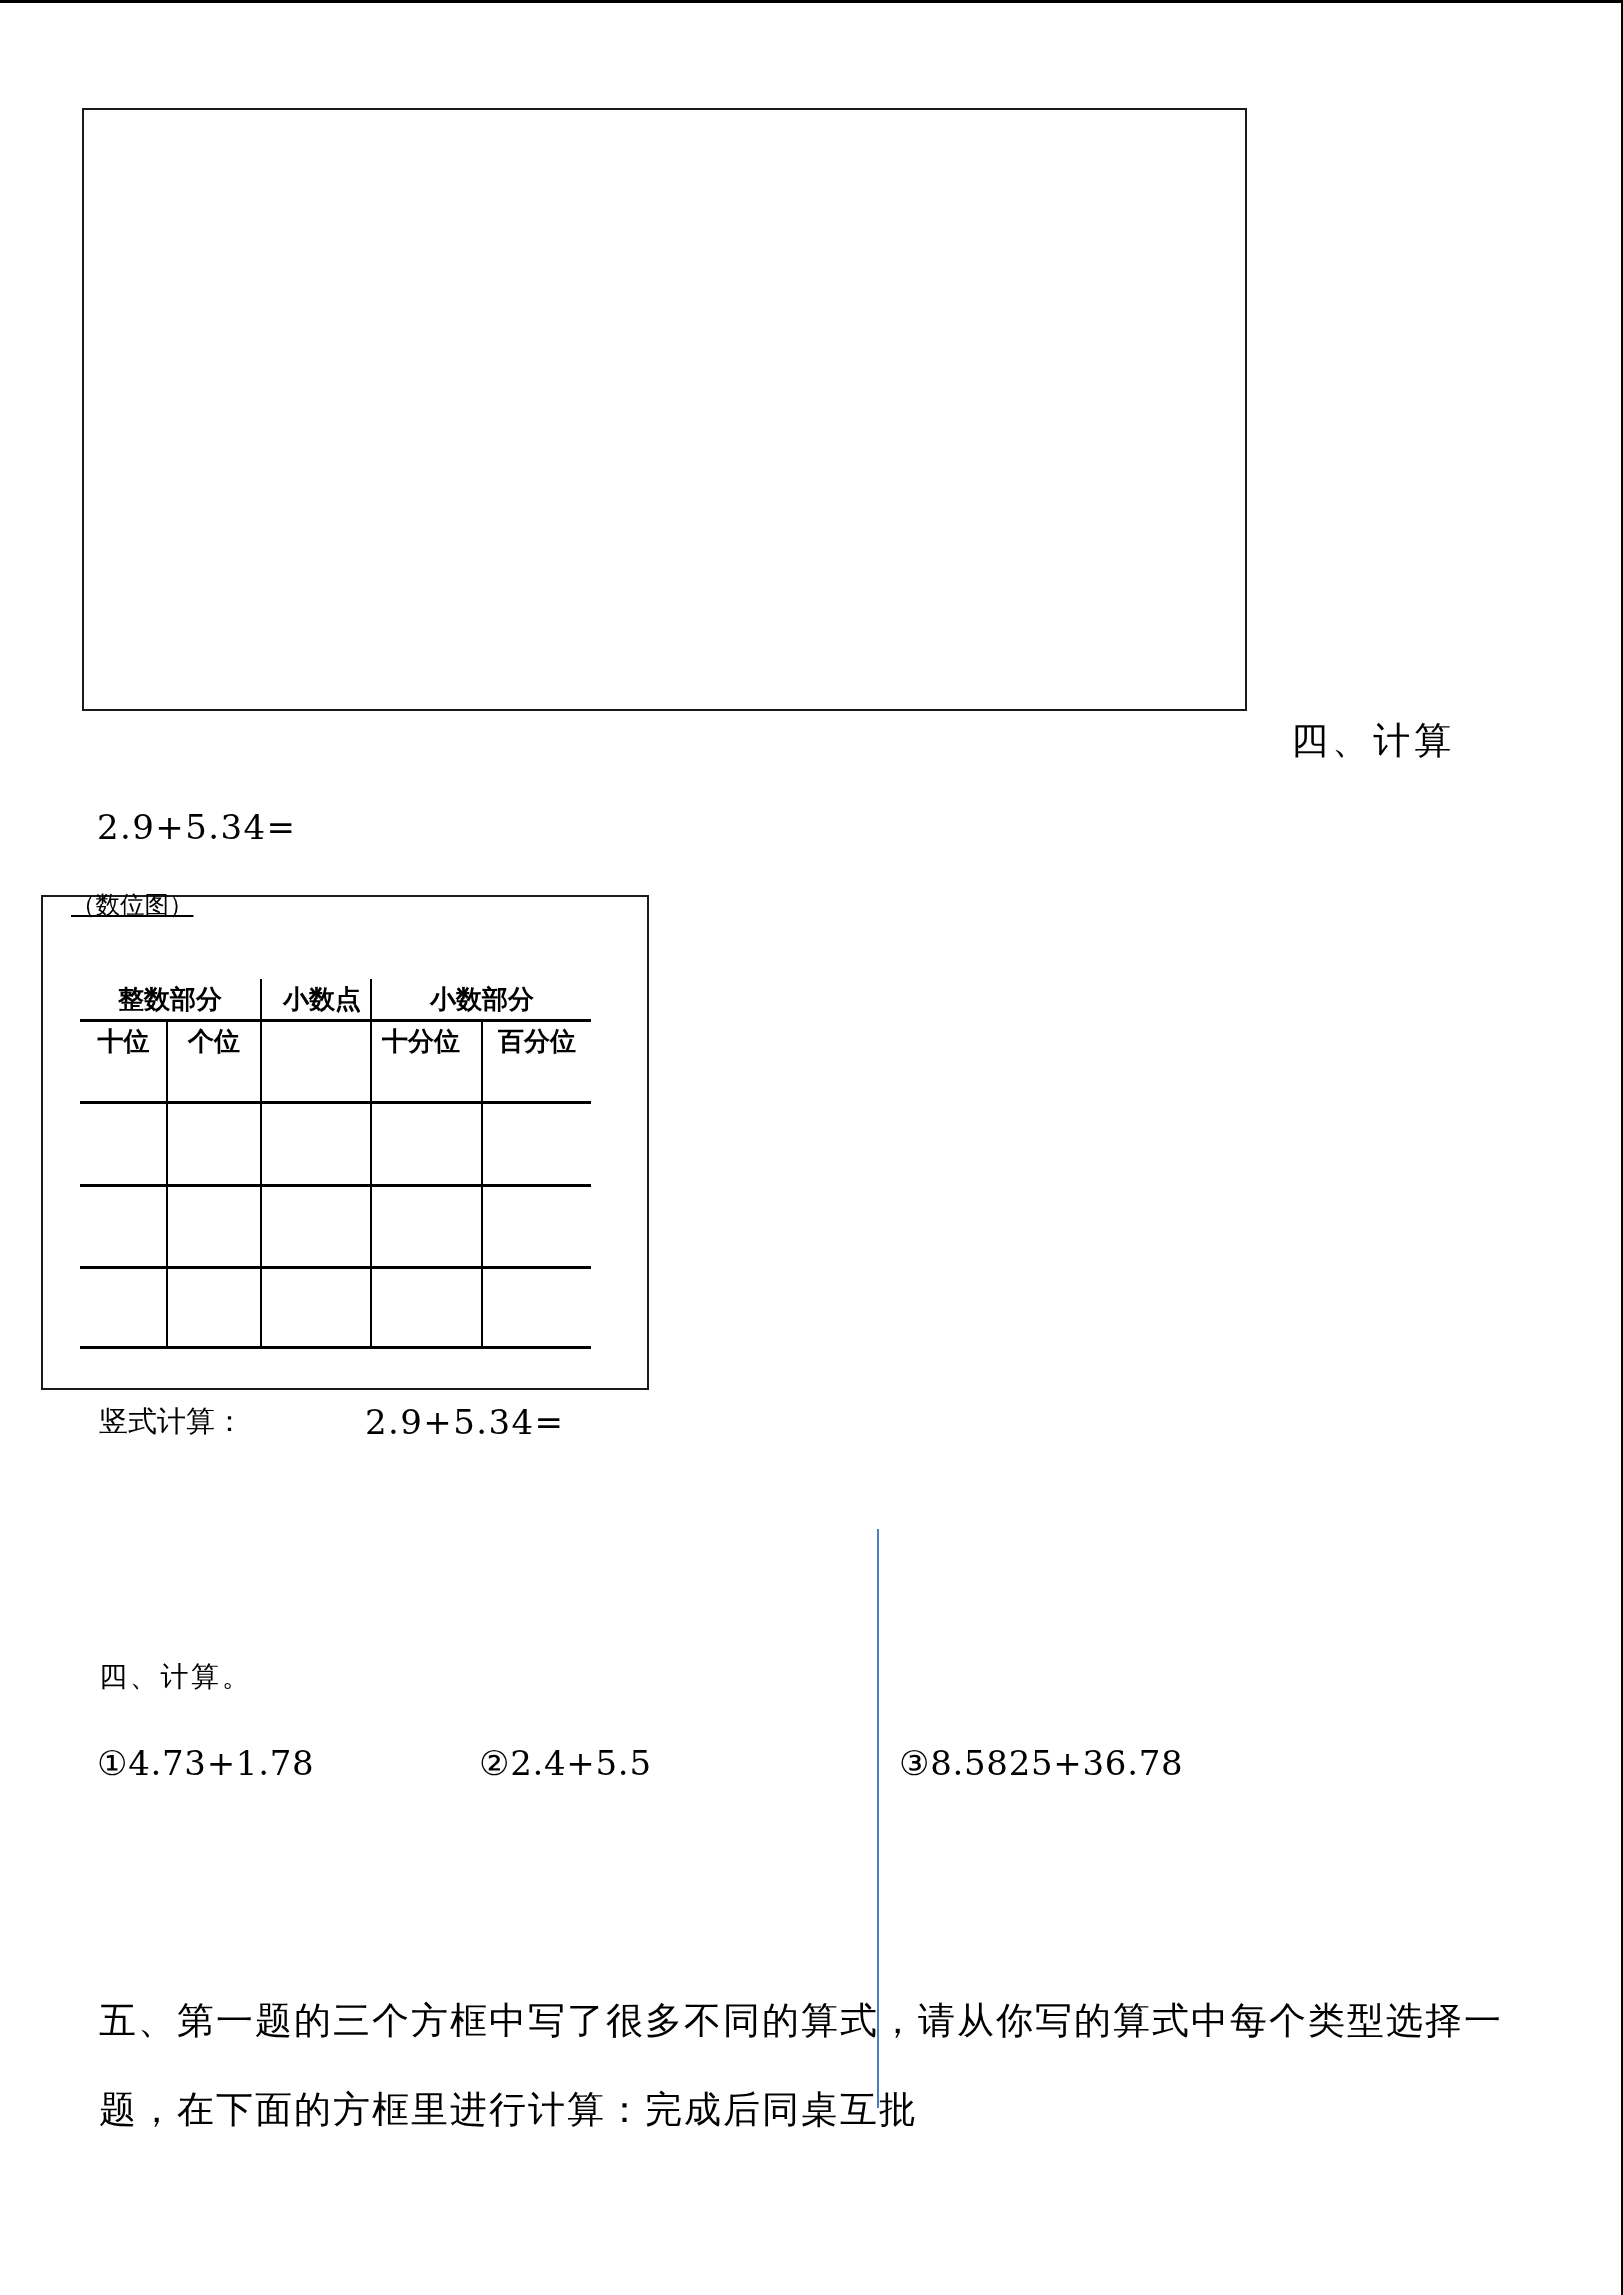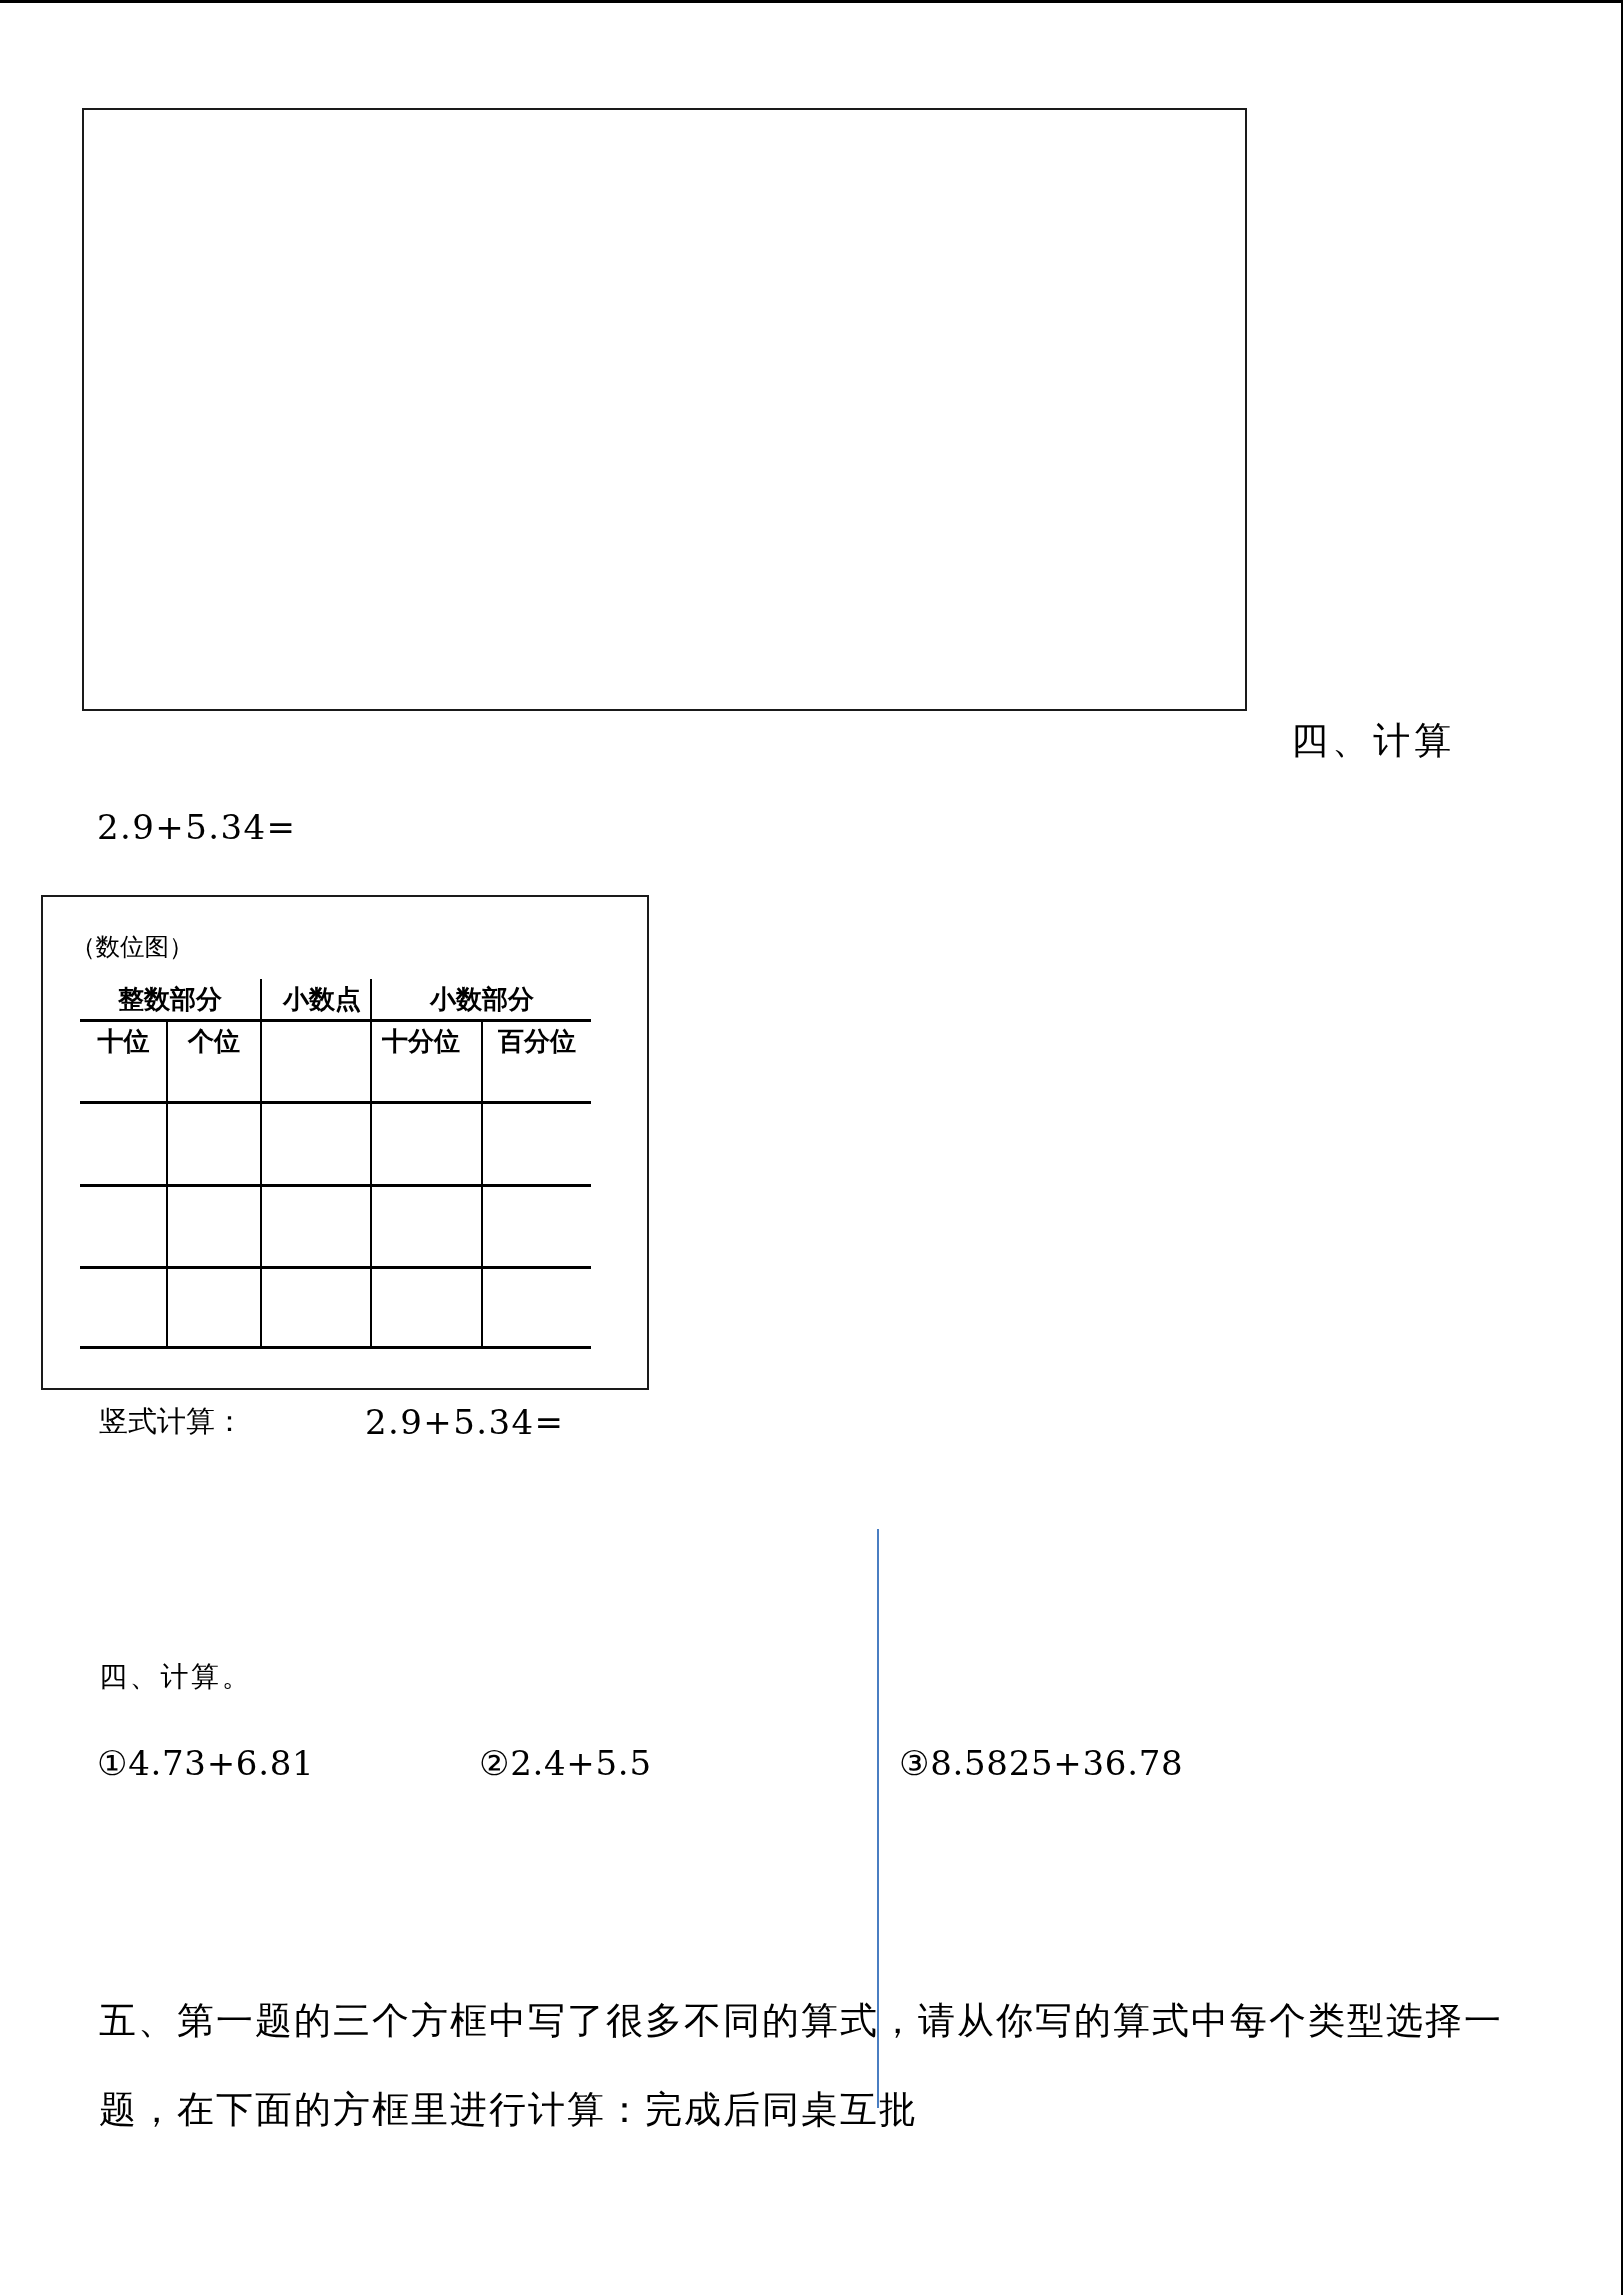--- a/index.html
+++ b/index.html
@@ -8,21 +8,21 @@
     background: #ffffff; color: #000;
     font-family: "DejaVu Serif", "Liberation Serif", serif;
   }
   .top-border { position: absolute; left: 0; top: 0; width: 1623px; height: 2.7px; background: #000; }
   .right-border { position: absolute; left: 1621px; top: 0; width: 2px; height: 2295px; background: #000; }
   .abs { position: absolute; white-space: nowrap; }
   .big-box { position: absolute; left: 82px; top: 108px; width: 1161px; height: 599px; border: 2px solid #1a1a1a; box-sizing: content-box; }
   .heading-r { left: 1291px; top: 716px; font-size: 37px; letter-spacing: 4.1px; }
   .eq1 { left: 97px; top: 807px; font-size: 34px; letter-spacing: 1.4px; }
   .pv-box { position: absolute; left: 41px; top: 895px; width: 608px; height: 495px; border: 2px solid #1a1a1a; box-sizing: border-box; }
-  .pv-caption { left: 71px; top: 930px; font-size: 24.5px; }
+  .pv-caption { left: 71px; top: 888px; font-size: 24.5px; text-decoration: underline; }
   .pv-grid { position: absolute; left: 0; top: 0; width: 1623px; height: 2295px; pointer-events: none; }
   .hline { position: absolute; height: 2.7px; background: #000; }
   .vline { position: absolute; width: 2px; background: #000; }
   .th { position: absolute; font-family: "DejaVu Sans", "Liberation Sans", sans-serif; font-weight: bold; font-size: 26px; text-align: center; }
   .vert-calc { left: 99px; top: 1402px; font-size: 29px; }
   .vert-eq { left: 365px; top: 1402px; font-size: 34px; letter-spacing: 1.4px; }
   .blue-line { position: absolute; left: 877px; top: 1529px; width: 2px; height: 579px; background: #4a7ec2; }
   .sec4 { left: 99px; top: 1658px; font-size: 28px; letter-spacing: 2.7px; }
   .q { top: 1743px; font-size: 34px; letter-spacing: 0.7px; }
   .sec5 { left: 99px; font-size: 37px; letter-spacing: 2px; }
@@ -66,19 +66,19 @@
   <div class="vline" style="left:481px;top:1020px;height:328px;"></div>
 </div>
 
 <div class="abs vert-calc">竖式计算：</div>
 <div class="abs vert-eq">2.9+5.34=</div>
 
 <div class="blue-line"></div>
 
 <div class="abs sec4">四、计算。</div>
 
-<div class="abs q" style="left:97px;">①4.73+6.81</div>
+<div class="abs q" style="left:97px;">①4.73+1.78</div>
 <div class="abs q" style="left:479px;">②2.4+5.5</div>
 <div class="abs q" style="left:899px;">③8.5825+36.78</div>
 
 <div class="abs sec5" style="top:1996px;">五、第一题的三个方框中写了很多不同的算式，请从你写的算式中每个类型选择一</div>
 <div class="abs sec5" style="top:2085px;">题，在下面的方框里进行计算：完成后同桌互批</div>
 
 
 </body></html>

